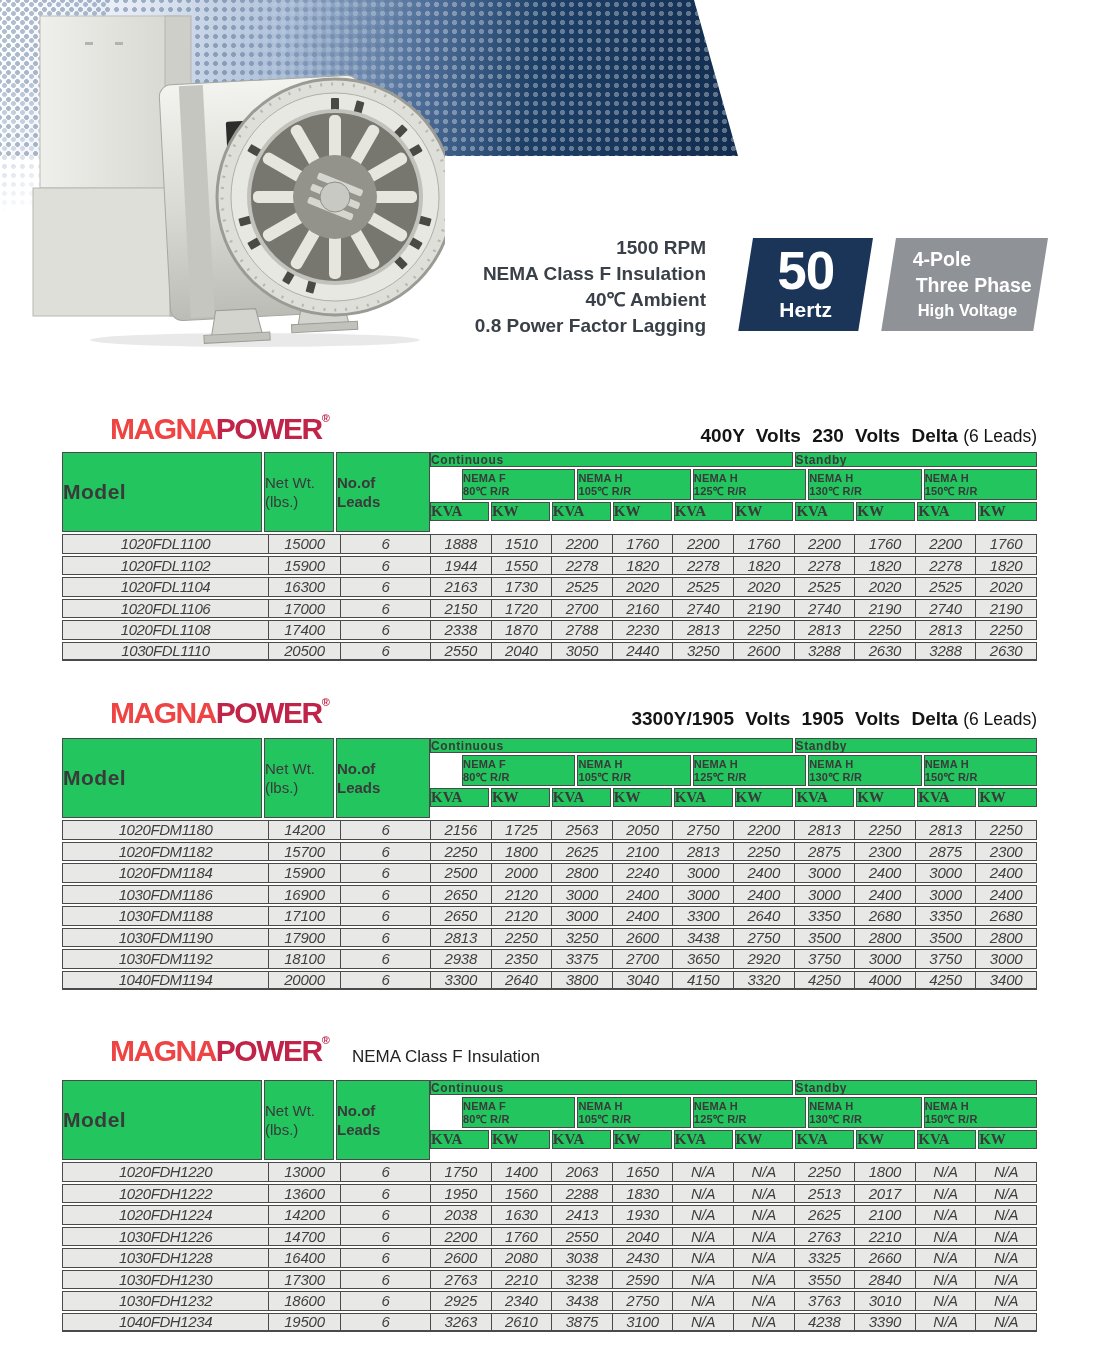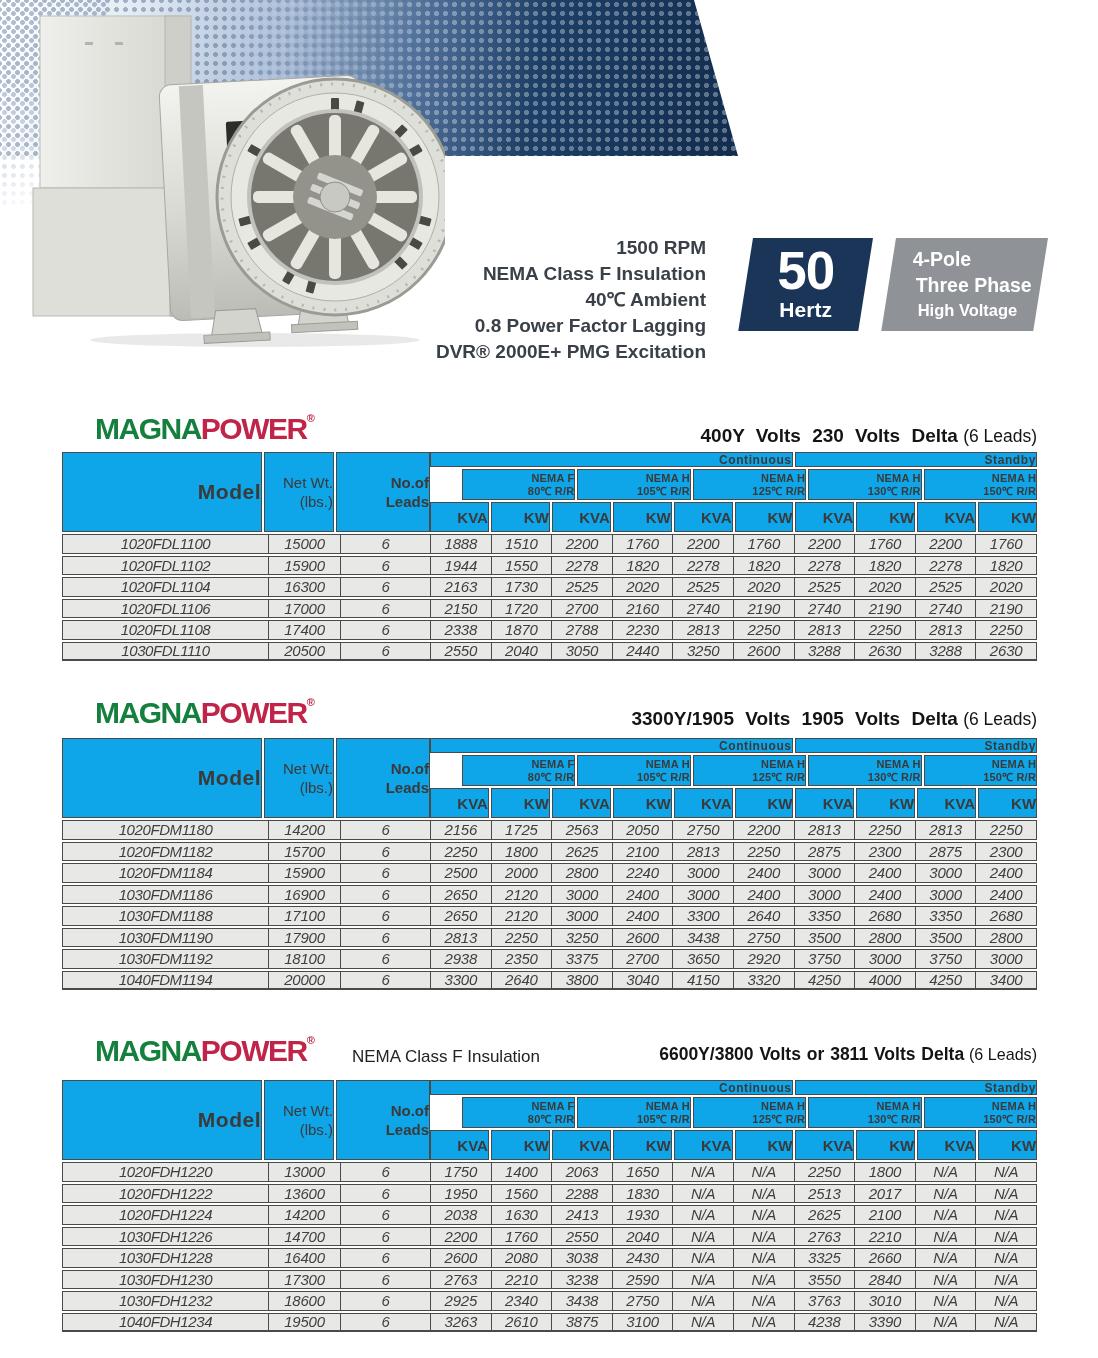--- a/index.html
+++ b/index.html
@@ -37,51 +37,51 @@
     align-items:center;justify-content:center;}
   .hz-val{font-size:53px;line-height:48px;font-weight:bold;color:#fff;letter-spacing:-1px;}
   .hz-unit{font-size:21px;font-weight:bold;color:#fff;margin-top:3px;}
   .pole-box{align-items:flex-start;padding-left:24px;box-sizing:border-box;}
   .pole-l1{font-size:19.5px;font-weight:bold;color:#fff;line-height:25px;}
   .pole-l2{font-size:19.5px;font-weight:bold;color:#fff;line-height:26px;margin-left:3px;}
   .pole-l3{font-size:16.5px;font-weight:bold;color:#fff;line-height:24px;margin-left:5px;}
 
   
   .logo{position:absolute;font-weight:bold;font-size:30px;letter-spacing:-1.5px;white-space:nowrap;}
-  .logo .m{color:#15803d;}
+  .logo .m{color:#ef4444;margin-left:15px;}
   .logo .p{color:#c02448;}
   .logo .r{color:#c02448;font-size:11px;vertical-align:top;letter-spacing:0;}
 
   
   .t-title{position:absolute;width:975px;left:62px;text-align:right;color:#141414;white-space:nowrap;}
   .tt-big{font-size:19px;}
   .tt-sm{font-size:17.5px;}
   .t-title .b{font-weight:bold;word-spacing:6px;}
   .tt-sm .b{word-spacing:1px;}
   .t-title .n{font-weight:normal;font-size:0.92em;word-spacing:normal;}
   .insul-note{position:absolute;font-size:17px;color:#222;}
 
   
   .t-wrap{position:absolute;left:62px;width:975px;}
   .t-head{position:relative;height:80px;}
   .h-left{position:absolute;left:0;top:0;width:368px;height:80px;display:flex;gap:2px;}
-  .h-cell{background:#0ea5e9;border:1px solid #4a4a4a;box-sizing:border-box;display:flex;
-    flex-direction:column;align-items:flex-end;justify-content:center;color:#3a3a3a;}
+  .h-cell{background:#22c55e;border:1px solid #4a4a4a;box-sizing:border-box;display:flex;
+    flex-direction:column;align-items:flex-start;justify-content:center;color:#3a3a3a;}
   .h-model{width:200px;font-size:21px;font-weight:bold;letter-spacing:.5px;}
   .h-wt{width:70px;font-size:15px;font-weight:normal;line-height:19px;}
   .h-leads{flex:1;font-size:15px;font-weight:bold;line-height:19px;}
   .h-right{position:absolute;left:368px;top:0;width:607px;display:flex;flex-direction:column;gap:2px;}
   .h-row{display:flex;gap:2px;}
   .h-rowA{height:15px;}
   .h-rowA .h-cell{font-size:12px;font-weight:bold;letter-spacing:.6px;}
   .h-cont{flex:6;}
   .h-stby{flex:4;}
   .h-rowB{height:31px;padding-left:32px;}
   .h-grp{flex:1;font-size:11px;font-weight:bold;line-height:13px;letter-spacing:.2px;}
-  .h-rowC{height:30px;}
+  .h-rowC{height:19px;font-family:Liberation Serif, serif;}
   .h-kvakw{flex:1;font-size:15px;font-weight:bold;}
   .tbody{margin-top:82px;display:flex;flex-direction:column;gap:2px;font-style:italic;}
   .t-head + .tbody{margin-top:2px;}
   .trow{display:flex;background:#e8e8e7;border:1px solid #4a4a4a;height:19.5px;box-sizing:border-box;}
   .trow:last-child{border-bottom-width:2px;}
   .tcell{border-right:1px solid #4a4a4a;box-sizing:border-box;display:flex;align-items:center;
     justify-content:center;font-size:15px;color:#3f3f3f;letter-spacing:-0.2px;}
   .tcell:last-child{border-right:none;}
   .c-model{width:206px;letter-spacing:-0.4px;}
   .c-wt{width:72px;}
@@ -216,21 +216,20 @@
       <rect x="286" y="204" width="48" height="7" rx="2"></rect>
     </g>
     <circle cx="310" cy="195" r="15" fill="#c9c9c3" stroke="#8f8f89"></circle>
   </svg>
 
   <div class="hero-specs">
     <div>1500 RPM</div>
     <div>NEMA Class F Insulation</div>
     <div>40℃ Ambient</div>
     <div>0.8 Power Factor Lagging</div>
-    <div>DVR® 2000E+ PMG Excitation</div>
   </div>
 
   <div class="badge badge-hertz">
     <div class="unskew">
       <div class="hz-val">50</div>
       <div class="hz-unit">Hertz</div>
     </div>
   </div>
   <div class="badge badge-pole">
     <div class="unskew pole-box">
@@ -631,24 +630,20 @@
           <div class="tcell c-num">4250</div>
           <div class="tcell c-num">3400</div>
         </div>
       </div>
   </div>
 
   <div class="logo" style="left:95px;top:1034px;">
     <span class="m">MAGNA</span><span class="p">POWER</span><span class="r">®</span>
   </div>
   <div class="insul-note" style="left:352px;top:1047px;">NEMA Class F Insulation</div>
-  <div class="t-title tt-sm" style="top:1044px;">
-    <span class="b">6600Y/3800 Volts or 3811 Volts Delta</span>
-    <span class="n">(6 Leads)</span>
-  </div>
 
   <div class="t-wrap" style="top:1080px;">
     <div class="t-head">
       <div class="h-left">
         <div class="h-cell h-model">
             <span>Model</span>
           </div>
         <div class="h-cell h-wt">
           <span>Net Wt.</span>
           <span>(lbs.)</span>

